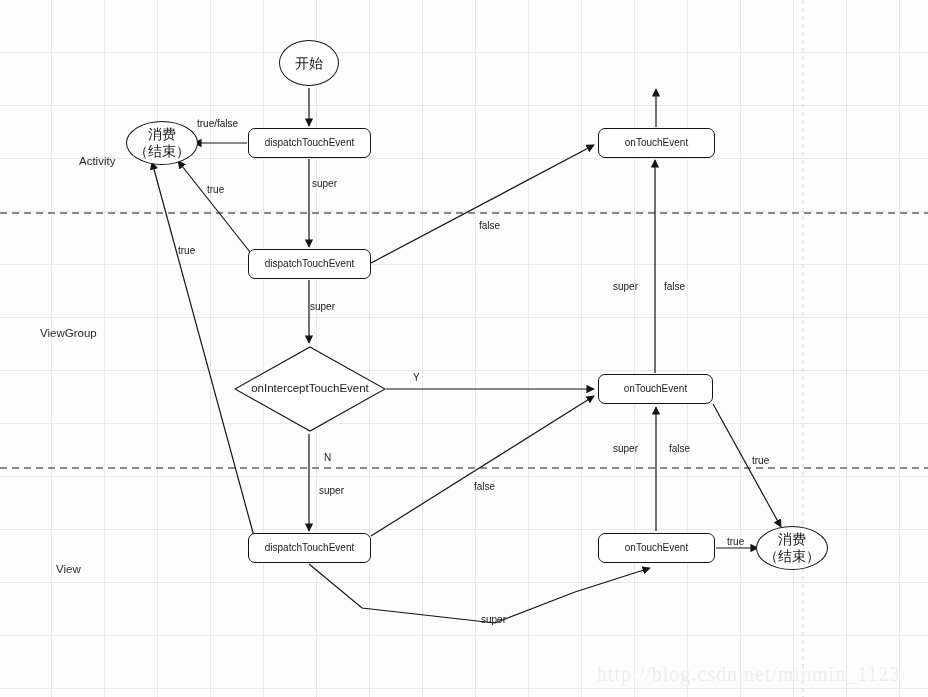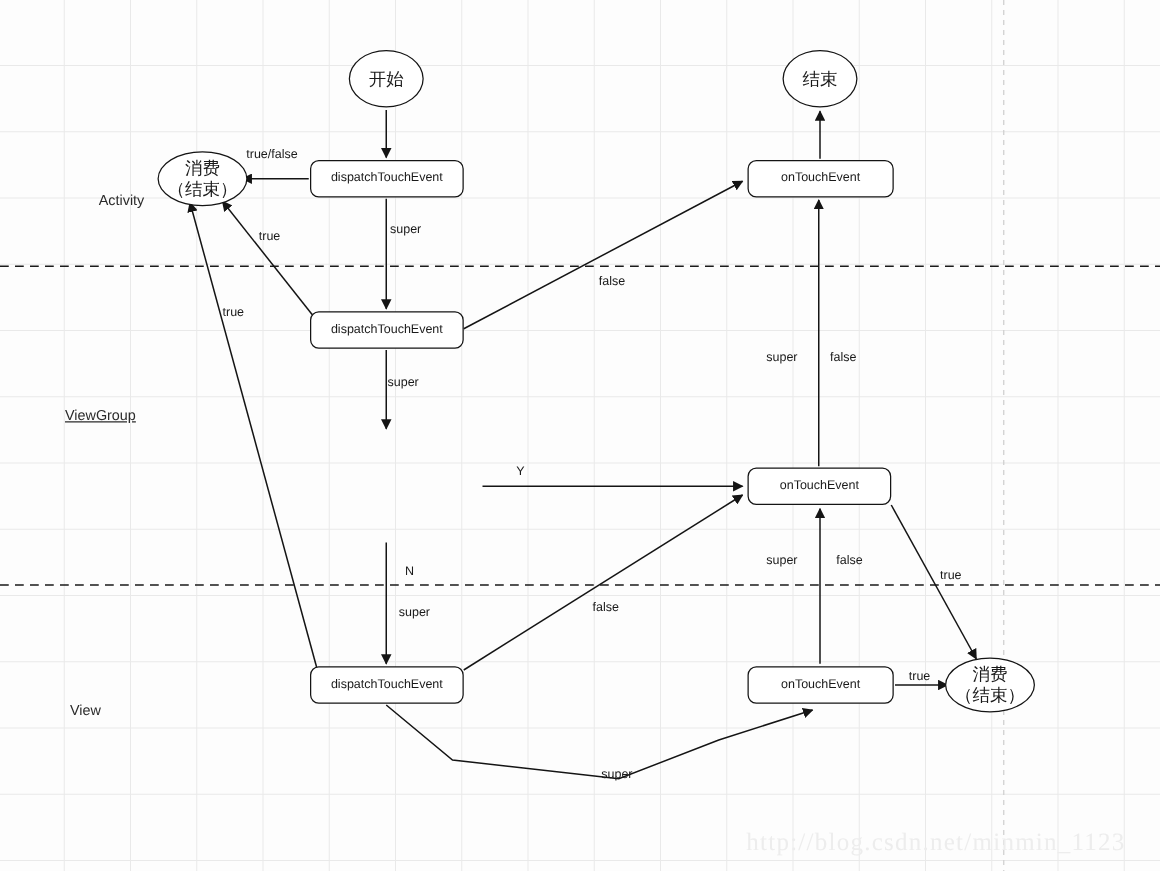--- a/index.html
+++ b/index.html
@@ -118,26 +118,25 @@
 
       <line x1="713" y1="404" x2="781" y2="527" marker-end="url(#arrow)"></line>
 
       <line x1="716" y1="548" x2="758" y2="548" marker-end="url(#arrow)"></line>
 
       <path d="M 309 564 L 362 608 L 495 623 L 575 592 L 650 568" marker-end="url(#arrow)"></path>
     </g>
   </svg>
 
   <div class="lane-label" style="left:56px; top:155px;margin-left:23px;">Activity</div>
-  <div class="lane-label" style="left:52px; top:327px;text-decoration:underline;">ViewGroup</div>
+  <div class="lane-label" style="left:40px; top:327px;">ViewGroup</div>
   <div class="lane-label" style="left:56px; top:530px;margin-top:33px;">View</div>
 
   <div class="node ellipse cn" style="left:279px; top:40px; width:60px; height:46px;">开始</div>
 
-  <div class="node ellipse cn" style="left:626px; top:40px; width:60px; height:46px;">结束</div>
 
   <div class="node ellipse cn" style="left:126px; top:121px; width:72px; height:44px; flex-direction:column;">
     <span>消费</span>
     <span>（结束）</span>
   </div>
 
   <div class="node ellipse cn" style="left:756px; top:526px; width:72px; height:44px; flex-direction:column;">
     <span>消费</span>
     <span>（结束）</span>
   </div>
@@ -147,20 +146,26 @@
   <div class="node box" style="left:598px; top:128px; width:117px; height:30px;">onTouchEvent</div>
 
   <div class="node box" style="left:248px; top:249px; width:123px; height:30px;">dispatchTouchEvent</div>
 
   <div class="node box" style="left:598px; top:374px; width:115px; height:30px;">onTouchEvent</div>
 
   <div class="node box" style="left:248px; top:533px; width:123px; height:30px;">dispatchTouchEvent</div>
 
   <div class="node box" style="left:598px; top:533px; width:117px; height:30px;">onTouchEvent</div>
 
+  <div class="diamond-wrap" style="left:234px; top:346px; width:152px; height:86px;">
+    <svg width="152" height="86" viewBox="0 0 152 86" xmlns="http://www.w3.org/2000/svg">
+      <polygon points="76,1 151,43 76,85 1,43" fill="#ffffff" stroke="#141414" stroke-width="1.1"></polygon>
+    </svg>
+    <div class="diamond-label" style="left:-1px; top:36px; width:154px;">onInterceptTouchEvent</div>
+  </div>
 
   <div class="edge-label" style="left:197px; top:118px;">true/false</div>
 
   <div class="edge-label" style="left:312px; top:178px;">super</div>
 
   <div class="edge-label" style="left:207px; top:184px;">true</div>
 
   <div class="edge-label" style="left:178px; top:245px;">true</div>
 
   <div class="edge-label" style="left:479px; top:220px;">false</div>

